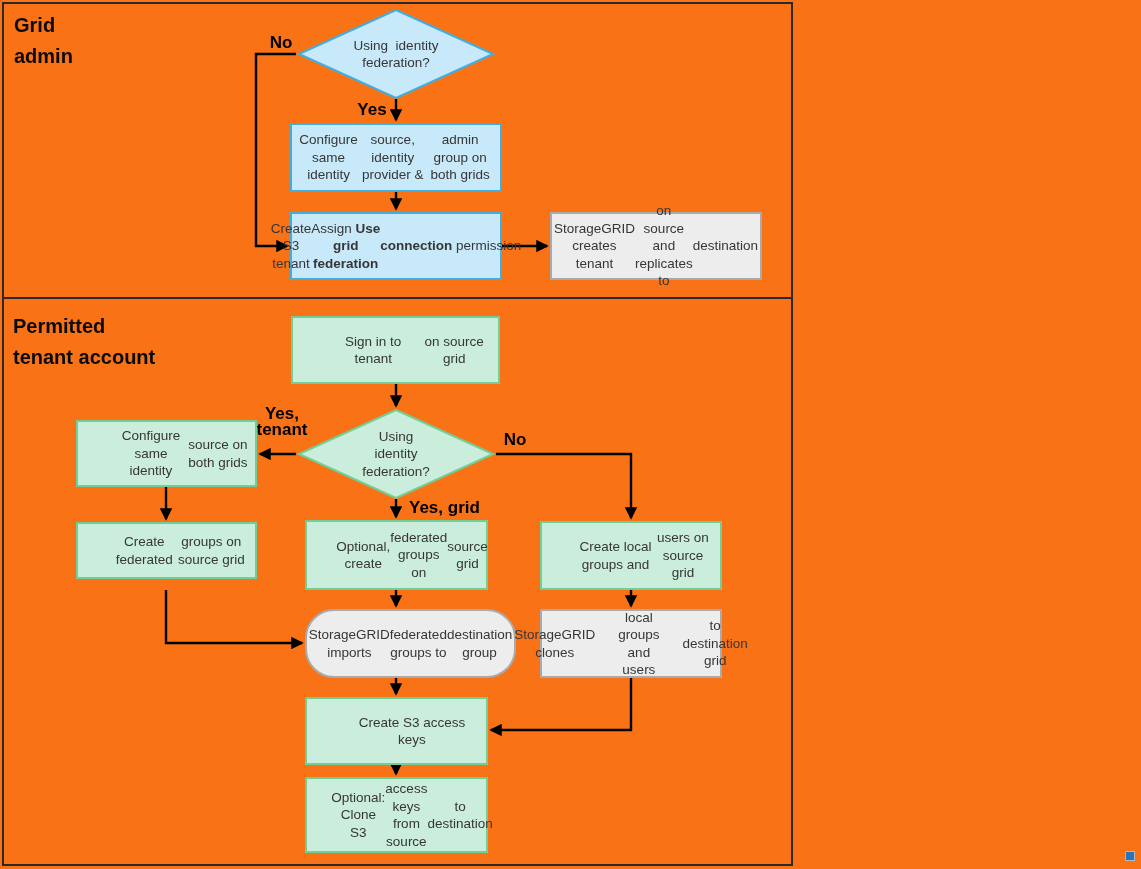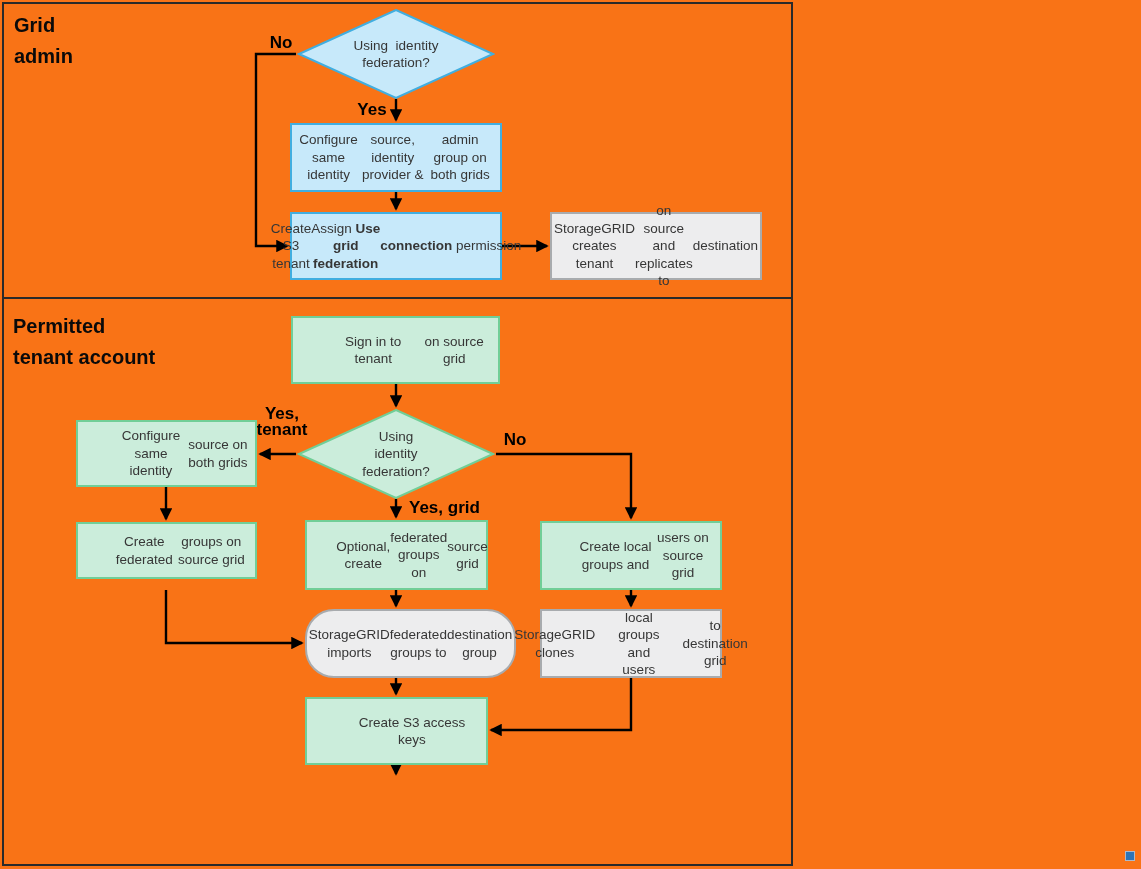--- a/index.html
+++ b/index.html
@@ -157,16 +157,21 @@
   <div class="box gray" style="left:540px;top:609px;width:182px;height:69px;gap:23px;">
     <div>StorageGRID clones</div>
     <div>local groups and users</div>
     <div>to destination grid</div>
   </div>
 
   <div class="box green" style="left:305px;top:697px;width:183px;height:68px;">
     <div>Create S3 access keys</div>
   </div>
 
+  <div class="box green" style="left:305px;top:777px;width:183px;height:76px;">
+    <div>Optional: Clone S3</div>
+    <div>access keys from source</div>
+    <div>to destination</div>
+  </div>
 
   <div class="sel-handle"></div>
 
 </div>
 
 </body></html>

